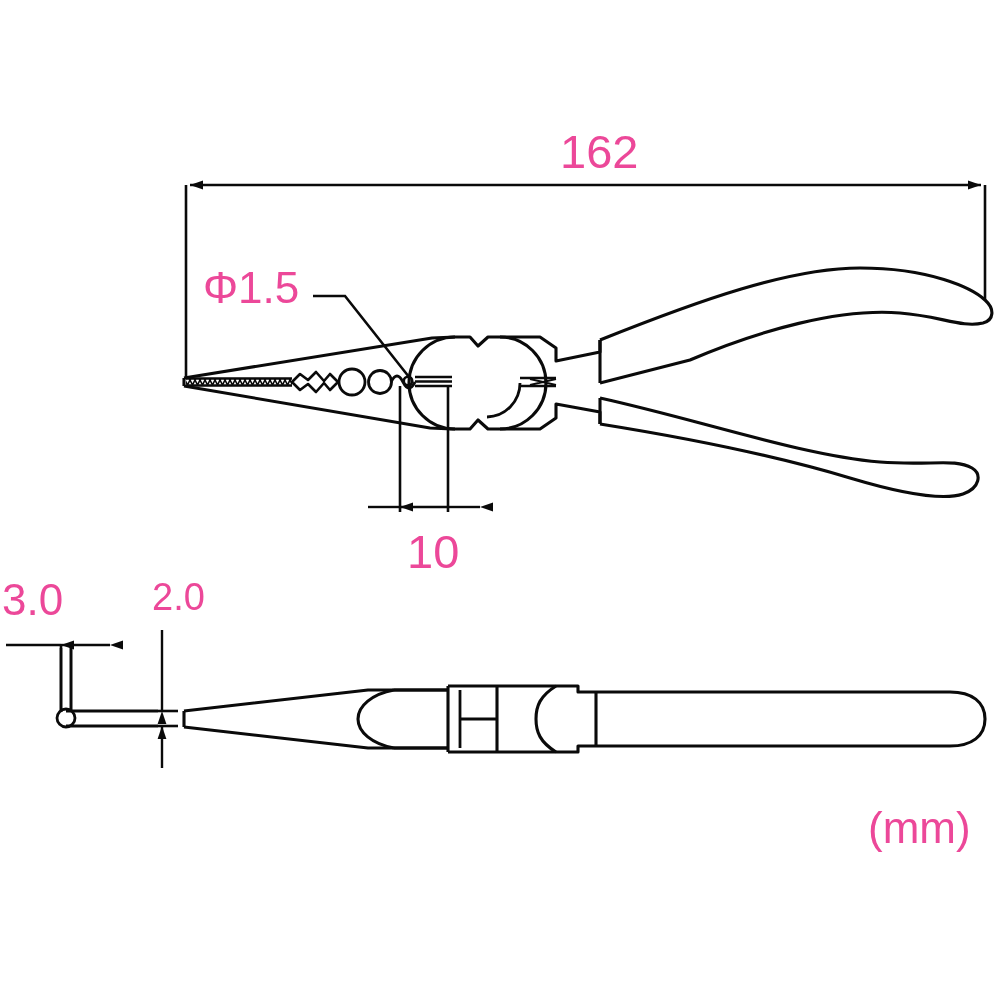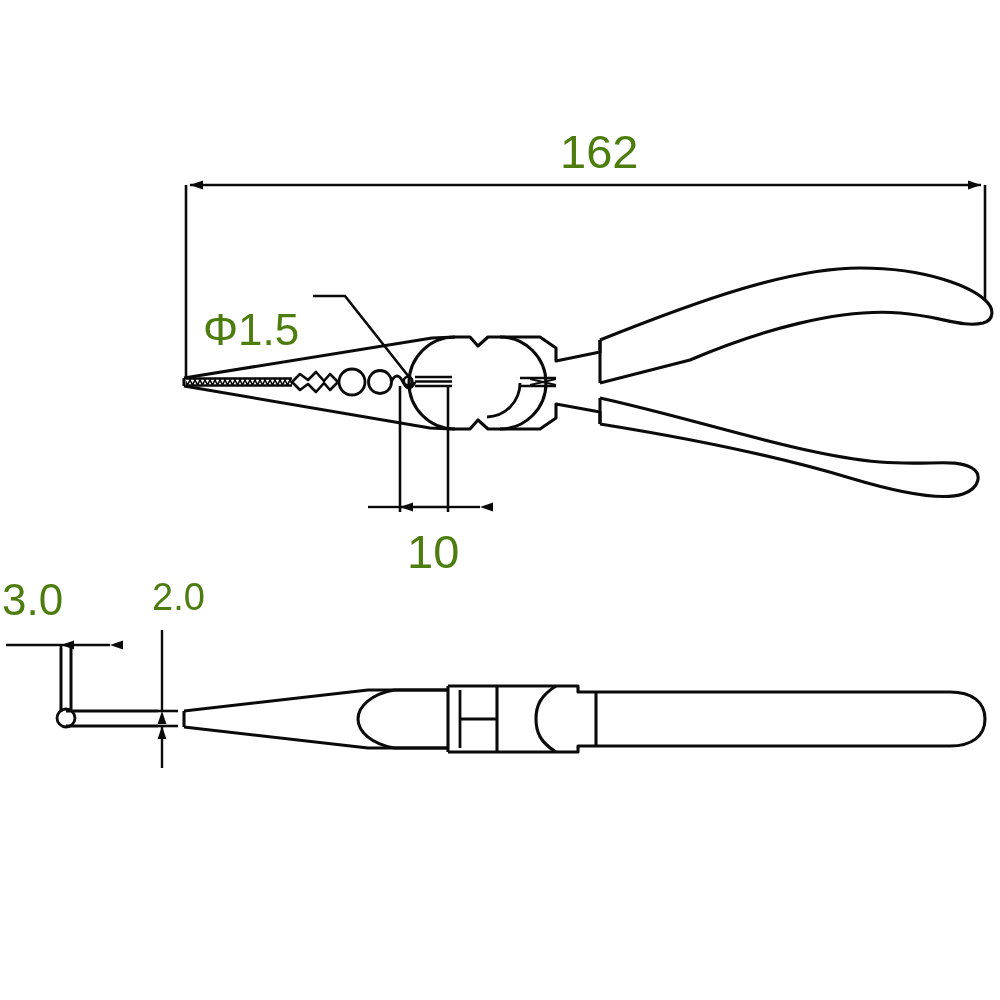--- a/index.html
+++ b/index.html
@@ -20,35 +20,34 @@
   #drawing {
     position: absolute;
     left: 0;
     top: 0;
     width: 1000px;
     height: 1000px;
   }
   .dim-text {
     position: absolute;
     font-family: "Liberation Sans", sans-serif;
-    color: #4d7c0f;
+    color: #ec4899;
     white-space: nowrap;
     line-height: 1;
     user-select: none;
   }
   #label-162 {
     left: 560px;
     top: 128px;
     font-size: 47px;
   }
   #label-phi15 {
     left: 203px;
     top: 266px;
     font-size: 44px;
-    margin-top: 42px;
   }
   #label-10 {
     left: 398px;
     top: 528px;
     font-size: 47px;
     margin-left: 9px;
   }
   #label-30 {
     left: 2px;
     top: 578px;
@@ -198,14 +197,15 @@
   <div class="dim-text" id="label-162">162</div>
 
   <div class="dim-text" id="label-phi15">Φ1.5</div>
 
   <div class="dim-text" id="label-10">10</div>
 
   <div class="dim-text" id="label-30">3.0</div>
 
   <div class="dim-text" id="label-20">2.0</div>
 
+  <div class="dim-text" id="label-units">(mm)</div>
 
 </div>
 
 </body></html>

